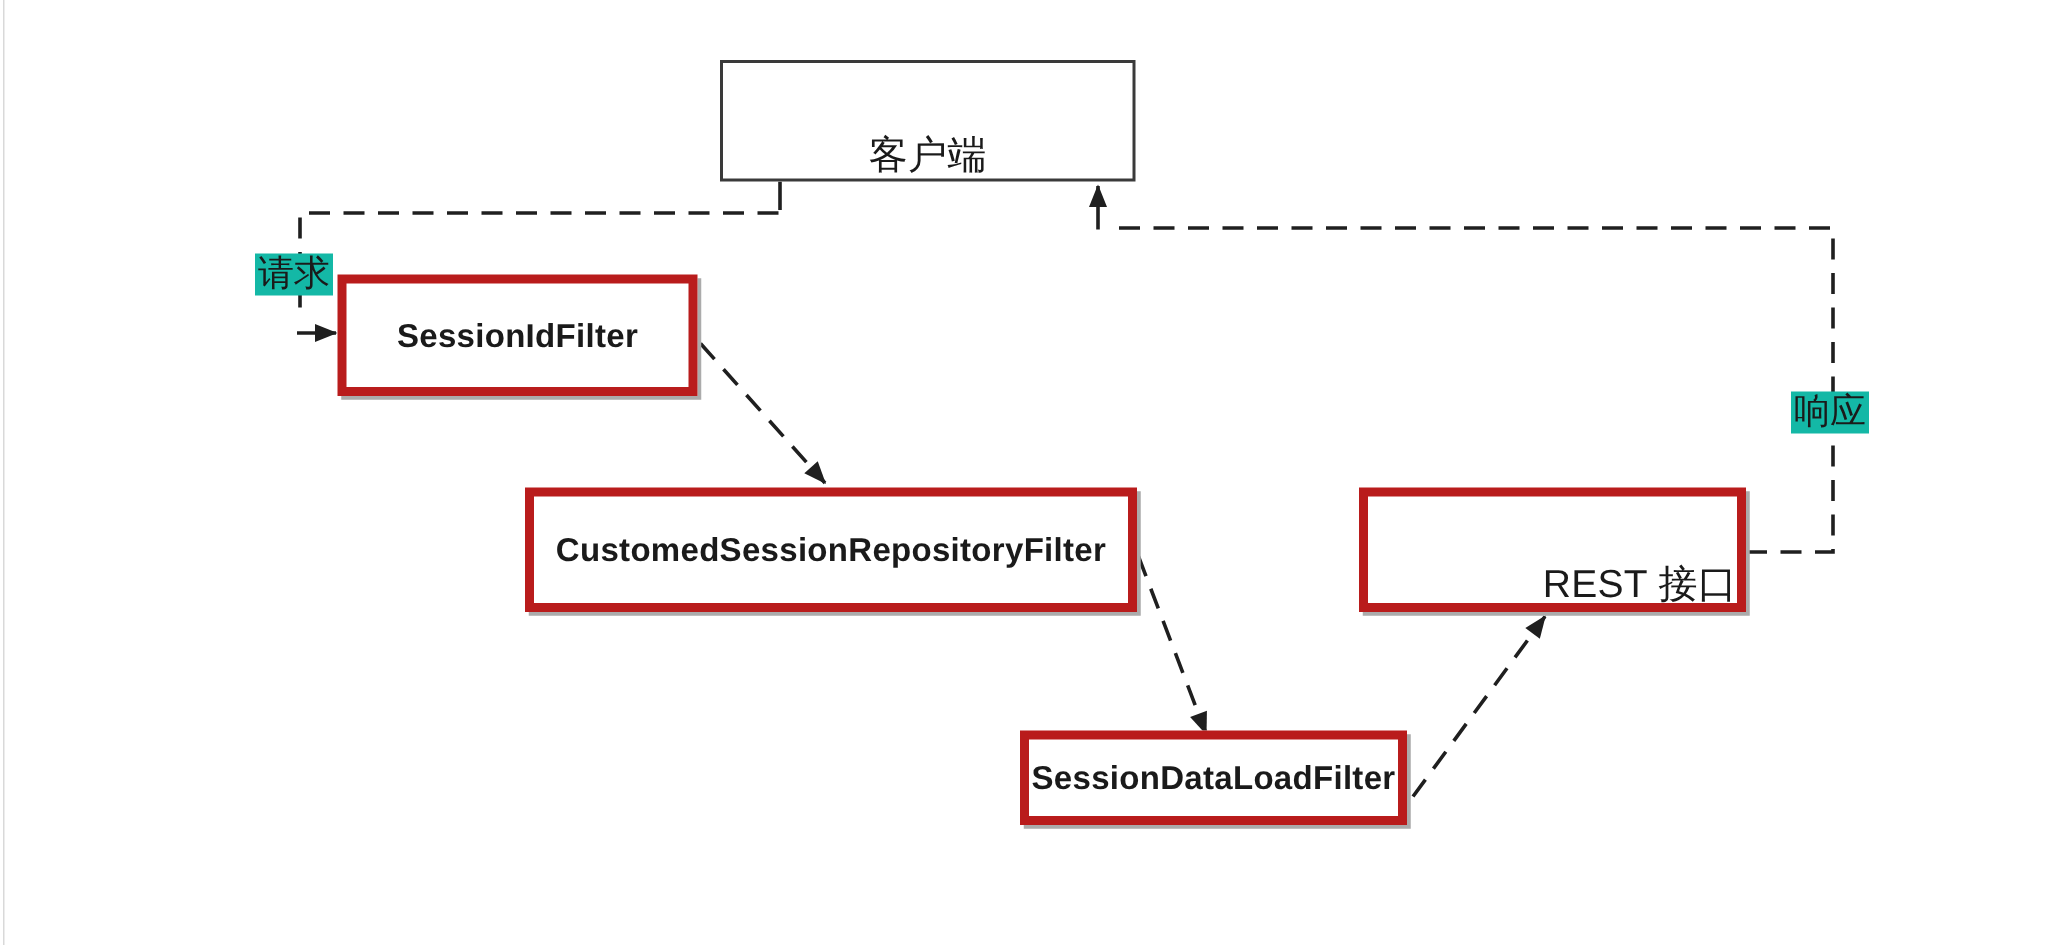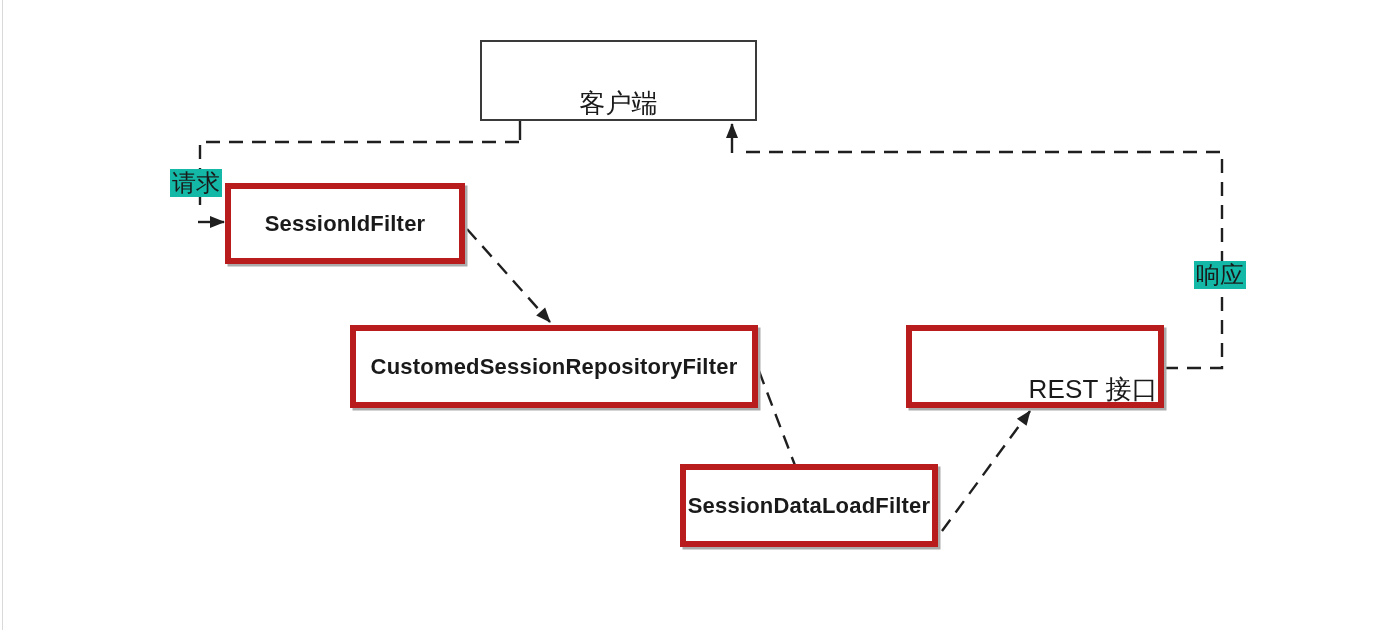--- a/index.html
+++ b/index.html
@@ -115,21 +115,21 @@
   </div>
 
   <div class="node thick" style="left:225px; top:183px; width:240px; height:81px;">
     <span class="node-label">SessionIdFilter</span>
   </div>
 
   <div class="node thick" style="left:350px; top:325px; width:408px; height:83px;">
     <span class="node-label">CustomedSessionRepositoryFilter</span>
   </div>
 
-  <div class="node thick" style="left:680px; top:464px; width:258px; height:83px;">
+  <div class="node thick" style="left:680px; top:487px; width:258px; height:63px;">
     <span class="node-label">SessionDataLoadFilter</span>
   </div>
 
   <div class="node thick" style="left:906px; top:325px; width:258px; height:83px;justify-content:flex-end;">
     <span class="node-label zh">REST 接口</span>
   </div>
 
   <div class="edge-label request">请求</div>
   <div class="edge-label response">响应</div>
 

